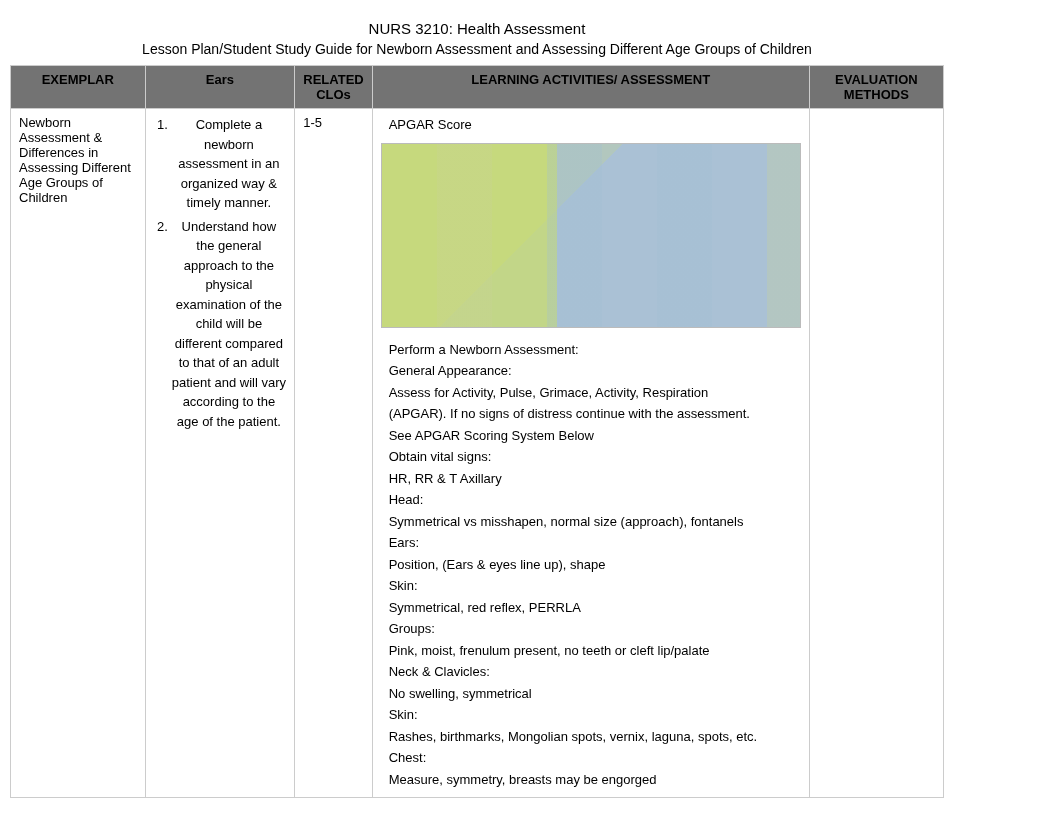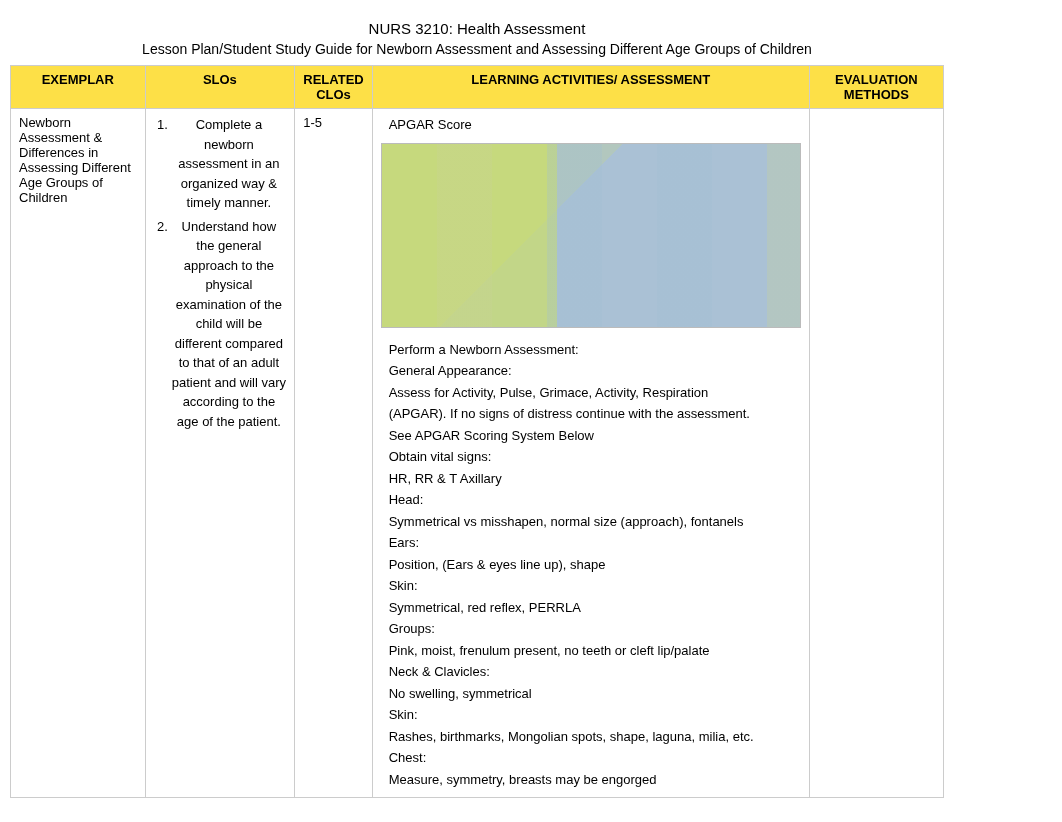--- a/index.html
+++ b/index.html
@@ -34,21 +34,21 @@
       width: 100%;
       border-collapse: collapse;
       border: 1px solid #ccc;
     }
     .main-table th, .main-table td {
       border: 1px solid #ccc;
       padding: 6px 8px;
       vertical-align: top;
     }
     .main-table thead th {
-      background: #fde047;
+      background: #737373;
       font-weight: bold;
       font-size: 13px;
     }
     .col-exemplar { width: 155px; }
     .col-slos { width: 170px; }
     .col-clos { width: 75px; }
     .col-learning { width: 430px; }
     .col-eval { width: 150px; }
 
     .apgar-image-placeholder {
@@ -116,21 +116,21 @@
 <body>
 
 <div class="page-wrapper">
   <div class="page-title">NURS 3210: Health Assessment</div>
   <div class="page-subtitle">Lesson Plan/Student Study Guide for Newborn Assessment and Assessing Different Age Groups of Children</div>
 
   <table class="main-table">
     <thead>
       <tr>
         <th class="col-exemplar">EXEMPLAR</th>
-        <th class="col-slos">SLOs</th>
+        <th class="col-slos">Ears</th>
         <th class="col-clos">RELATED CLOs</th>
         <th class="col-learning">LEARNING ACTIVITIES/ ASSESSMENT</th>
         <th class="col-eval">EVALUATION METHODS</th>
       </tr>
     </thead>
     <tbody>
       <tr>
         <td class="col-exemplar">
           <span>Newborn Assessment &amp; Differences in Assessing Different Age Groups of Children</span>
         </td>
@@ -162,21 +162,21 @@
             <p>Symmetrical vs misshapen, normal size (approach), fontanels</p>
             <p>Ears:</p>
             <p>Position, (Ears &amp; eyes line up), shape</p>
             <p>Skin:</p>
             <p>Symmetrical, red reflex, PERRLA</p>
             <p>Groups:</p>
             <p>Pink, moist, frenulum present, no teeth or cleft lip/palate</p>
             <p>Neck &amp; Clavicles:</p>
             <p>No swelling, symmetrical</p>
             <p>Skin:</p>
-            <p>Rashes, birthmarks, Mongolian spots, shape, laguna, milia, etc.</p>
+            <p>Rashes, birthmarks, Mongolian spots, vernix, laguna, spots, etc.</p>
             <p>Chest:</p>
             <p>Measure, symmetry, breasts may be engorged</p>
           </div>
         </td>
         <td class="col-eval">
           <span></span>
         </td>
       </tr>
     </tbody>
   </table>

